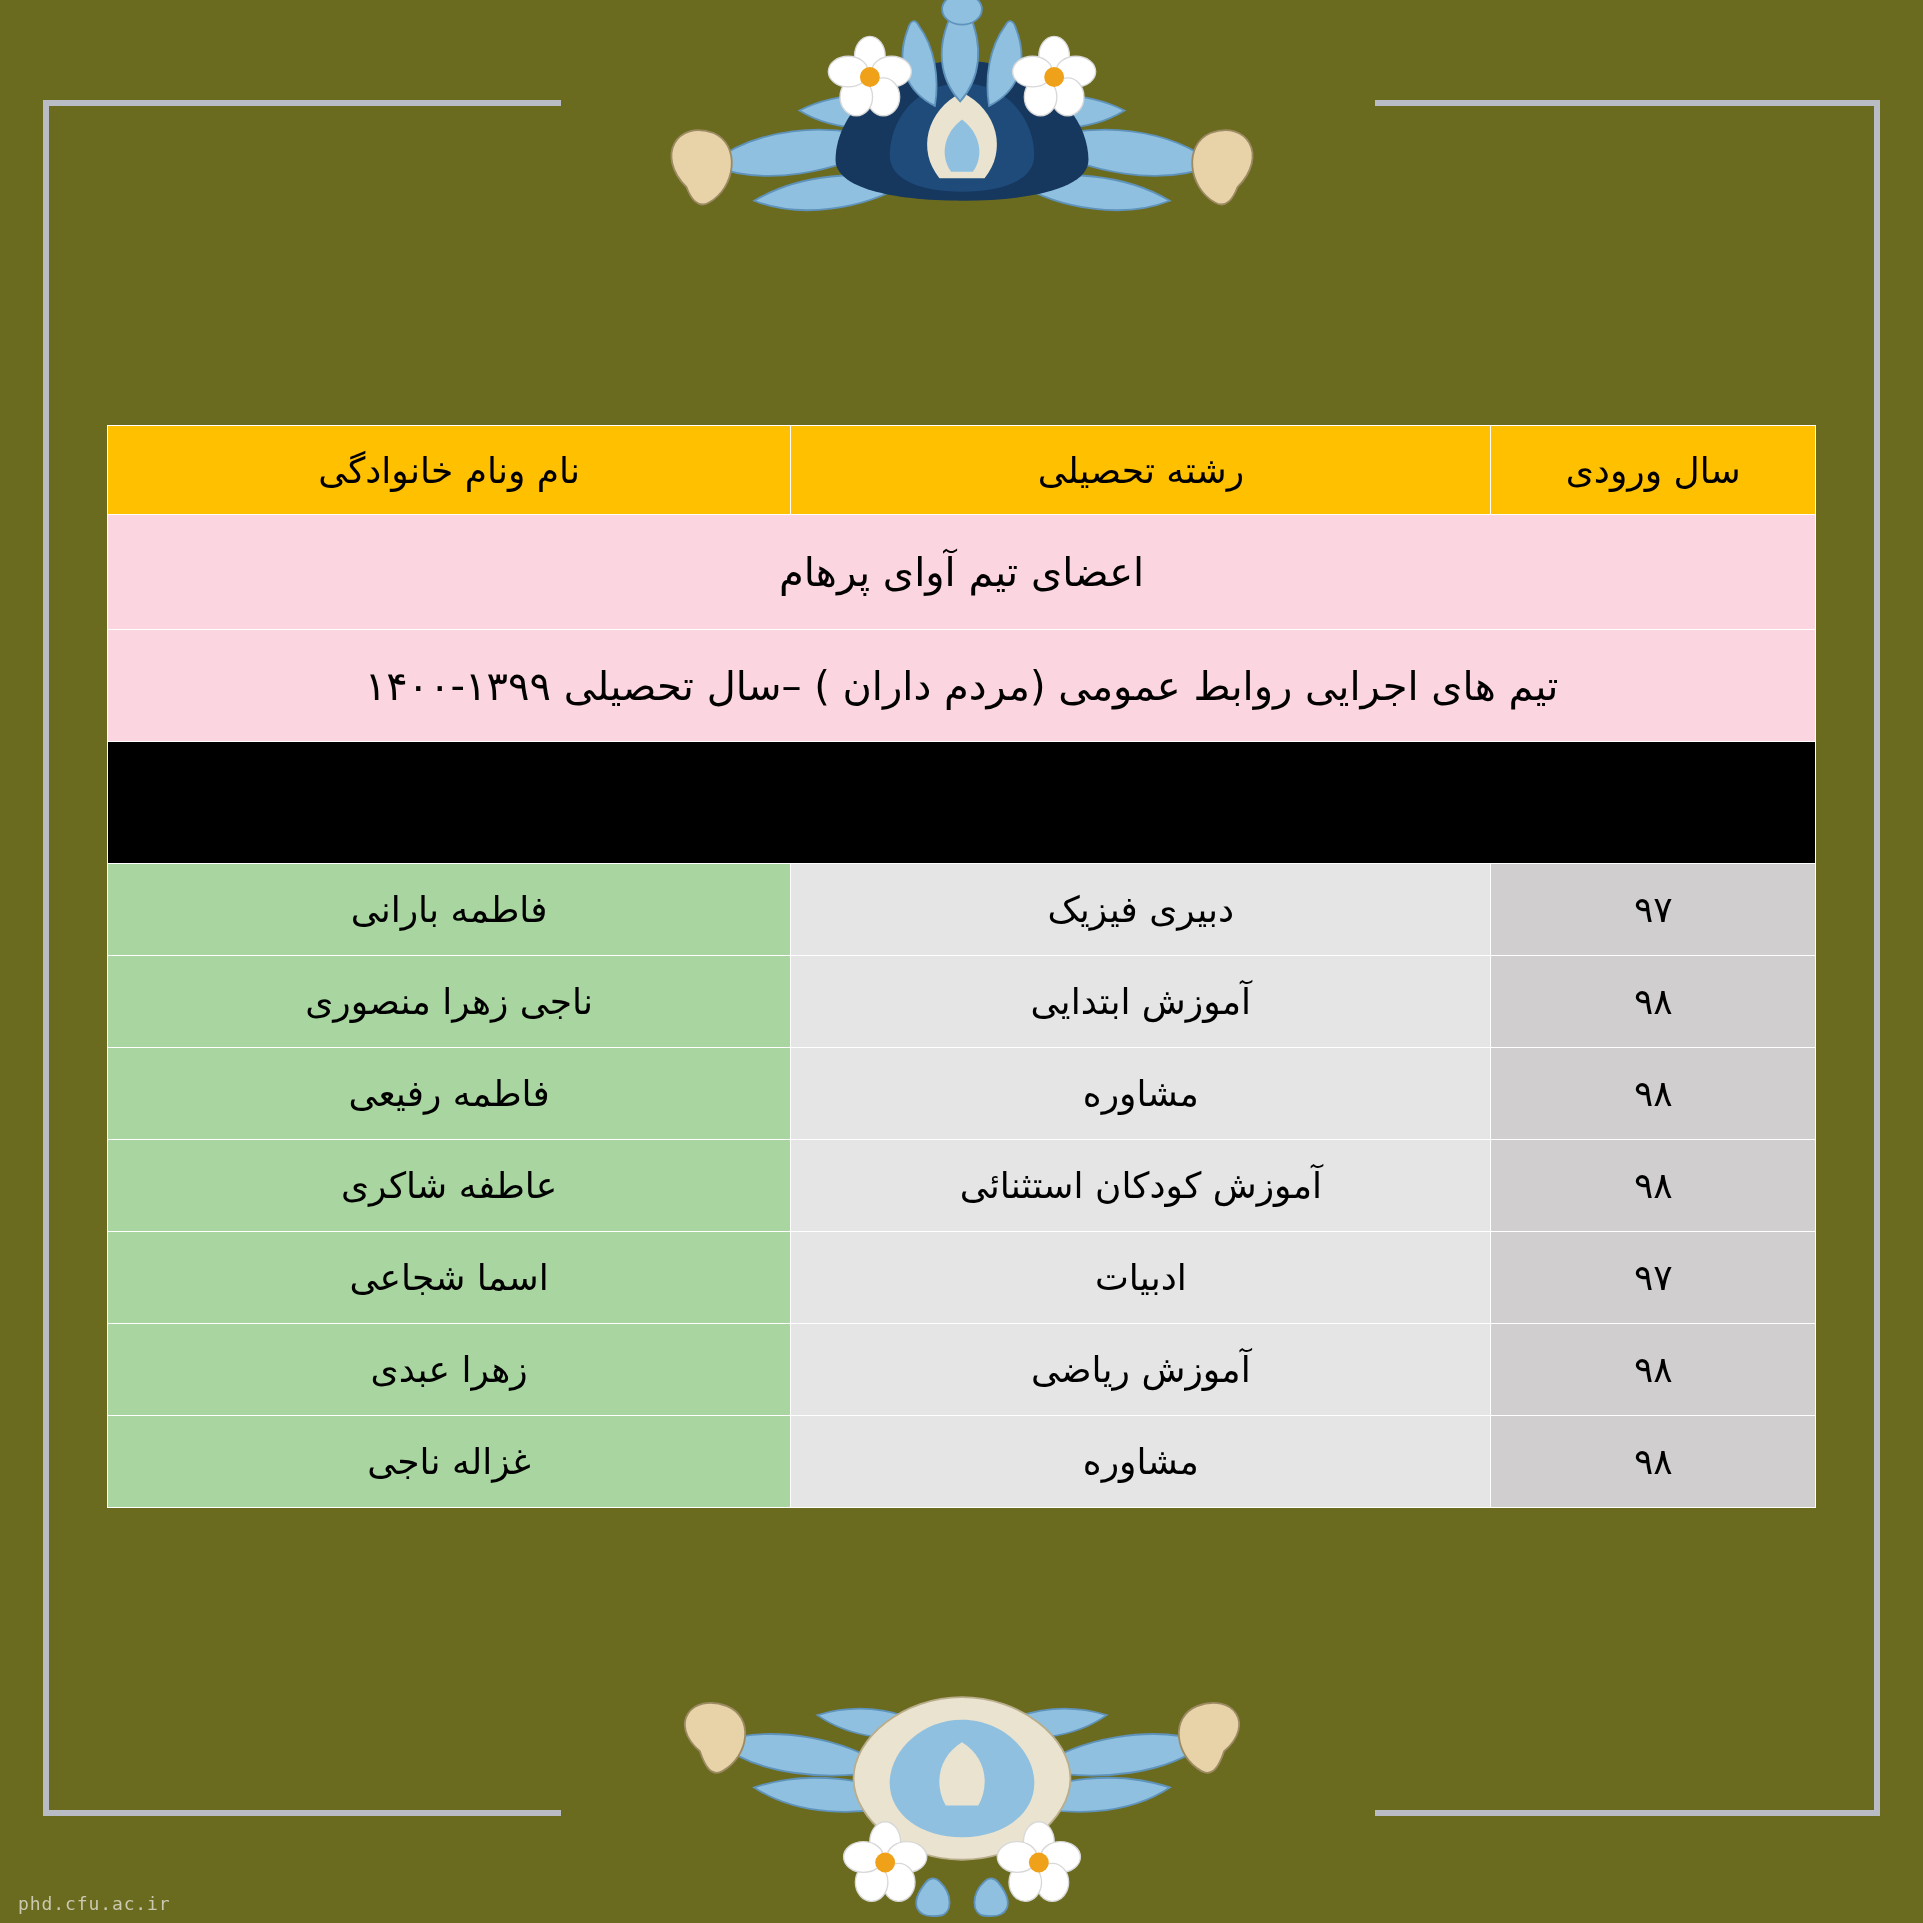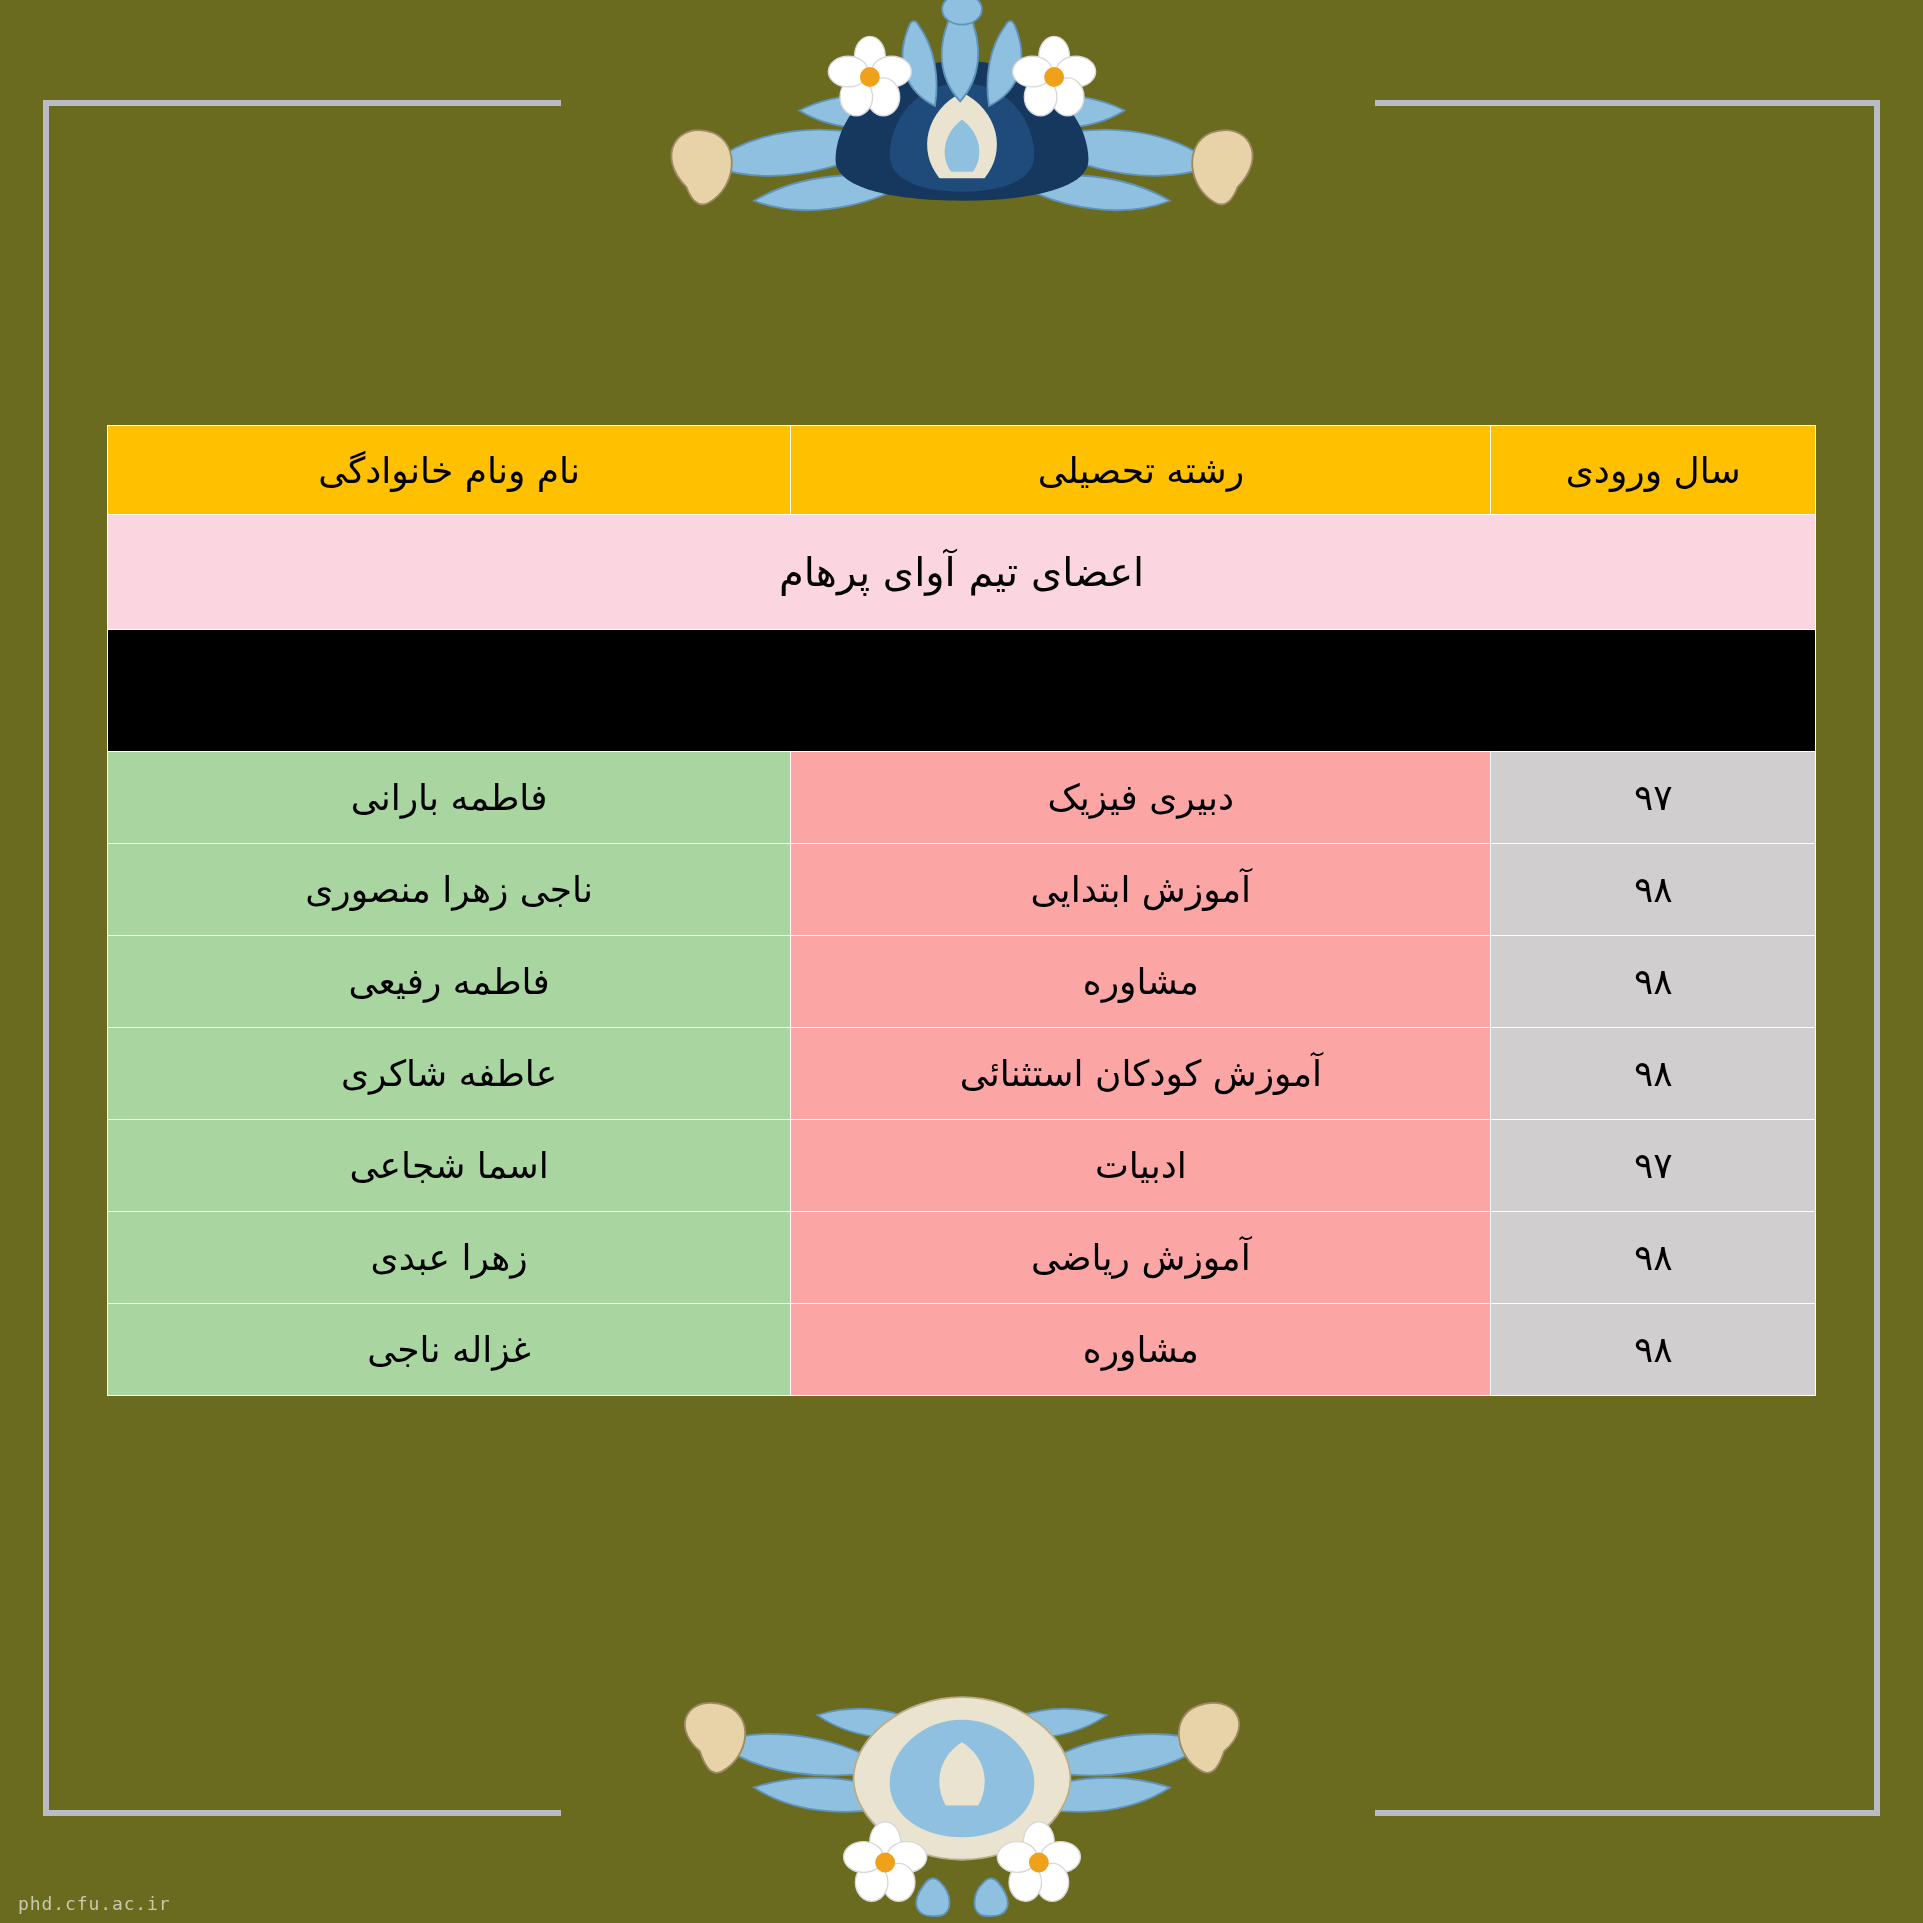--- a/index.html
+++ b/index.html
@@ -100,21 +100,21 @@
   thead.cols th {
     background: #ffc000;
     font-size: 36px;
     padding: 23.5px 9px;
   }
   tbody.rows td {
     font-size: 36px;
     padding: 25px 9px;
   }
   td.c-name { background: #a9d6a0; }
-  td.c-field { background: #fca5a5; }
+  td.c-field { background: #e5e5e5; }
   td.c-year { background: #d0cece; }
 
   .col-year { width: 19%; }
   .col-field { width: 41%; }
   .col-name { width: 40%; }
 
   
   .watermark {
     position: absolute;
     left: 18px;
@@ -195,20 +195,23 @@
     <table class="main">
       <colgroup>
         <col class="col-year">
         <col class="col-field">
         <col class="col-name">
       </colgroup>
       <tbody>
         <tr class="title-row">
           <td colspan="3">اعضای تیم آوای پرهام</td>
         </tr>
+        <tr class="subtitle-row">
+          <td colspan="3">تیم های اجرایی روابط عمومی (مردم داران ) –سال تحصیلی ۱۳۹۹-۱۴۰۰</td>
+        </tr>
         <tr class="leader-row">
           <td colspan="3">مسئول تیم : الهام جهاندار</td>
         </tr>
       </tbody>
       <thead class="cols">
         <tr>
           <th>سال ورودی</th>
           <th>رشته تحصیلی</th>
           <th>نام ونام خانوادگی</th>
         </tr>

